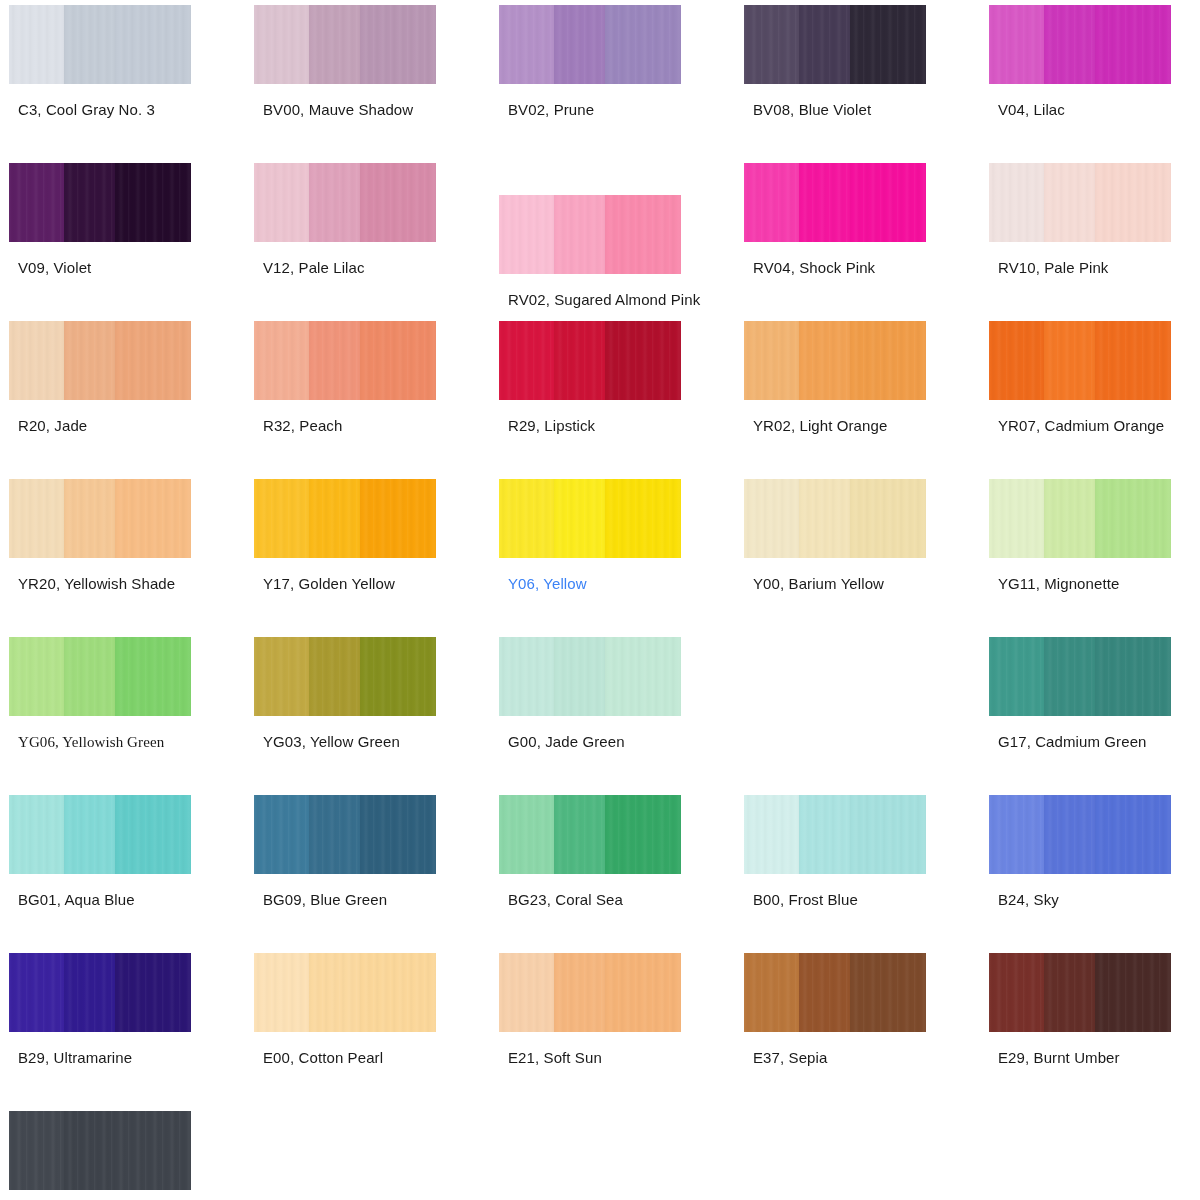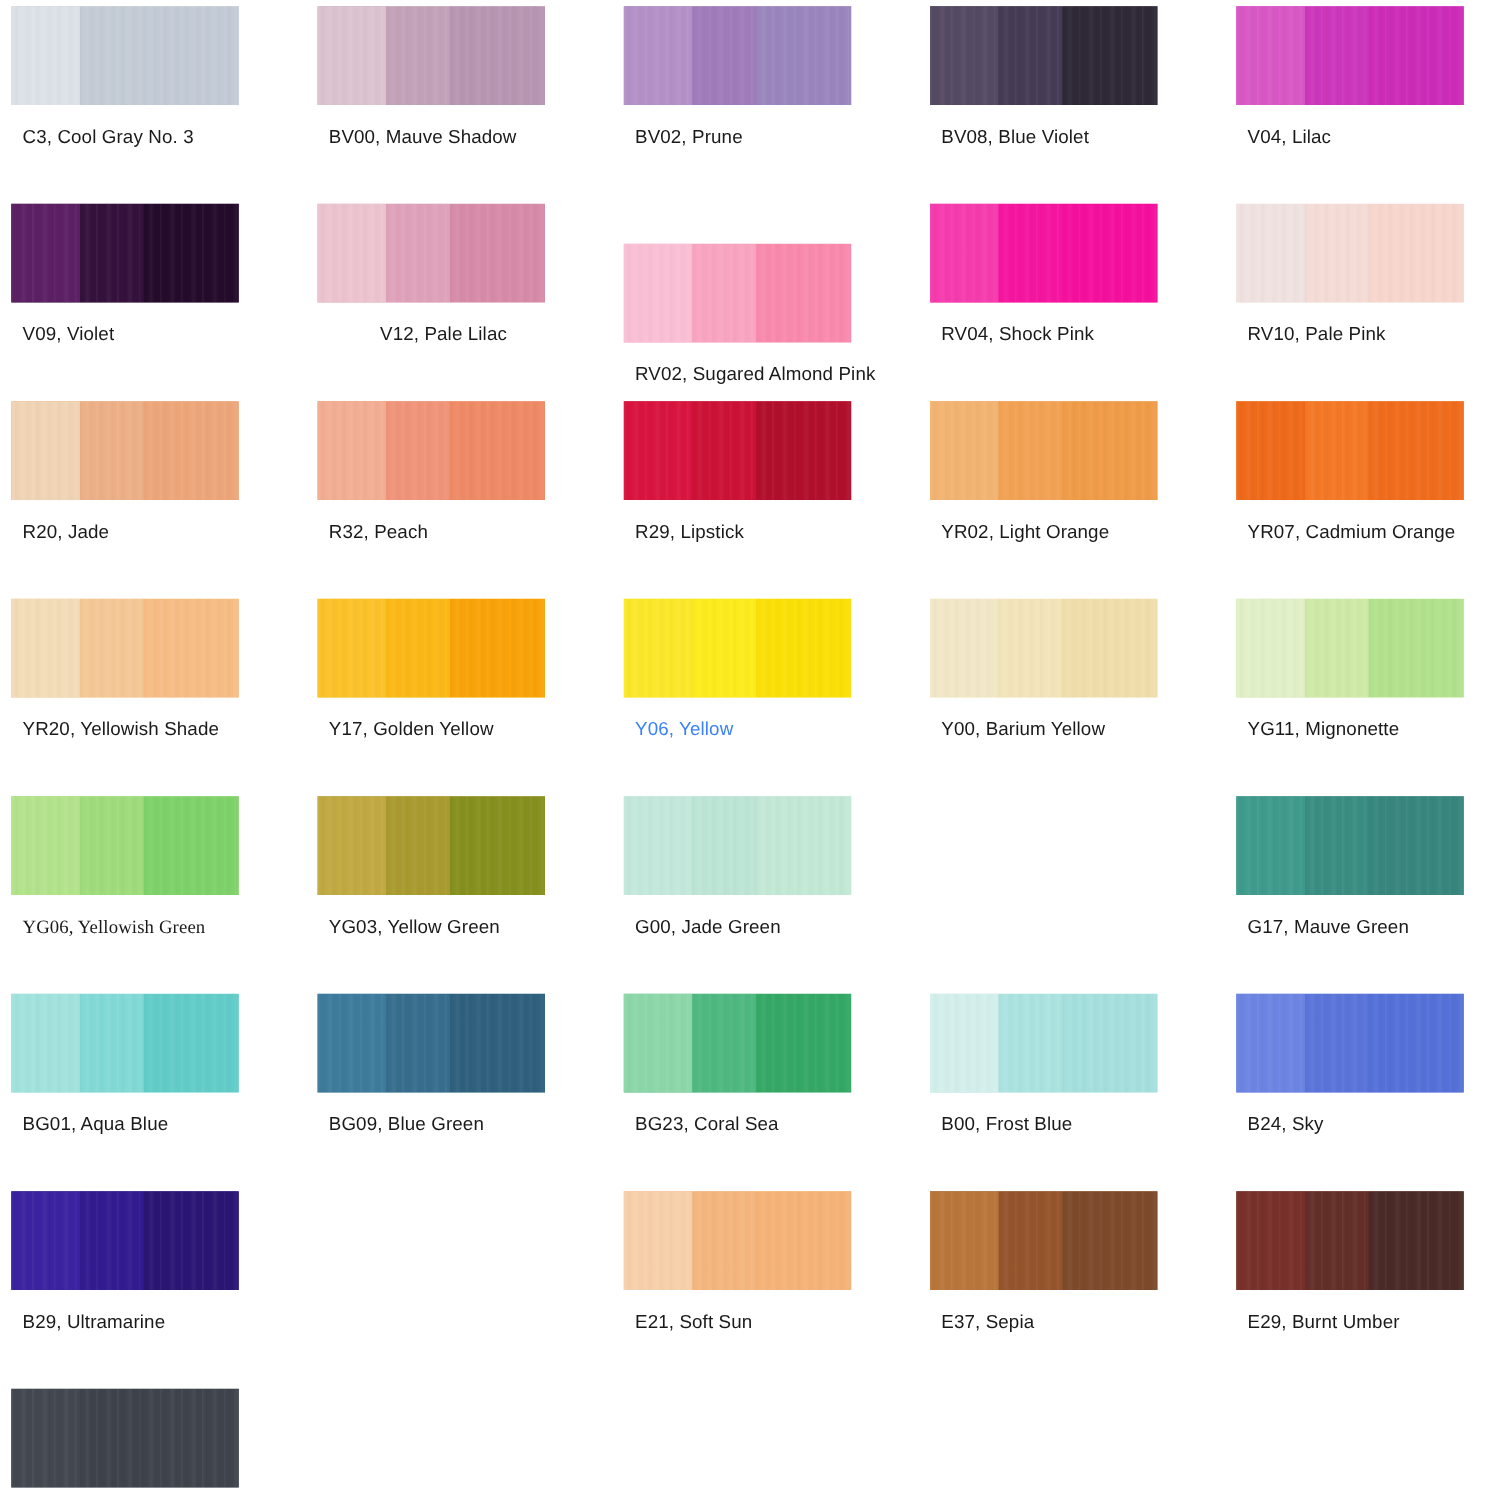--- a/index.html
+++ b/index.html
@@ -120,21 +120,21 @@
       </div>
       <div class="swatch-label" style="color: rgb(26, 26, 26);">V09, Violet</div>
     </div>
     <div class="swatch-cell" style="left: 254px; top: 163px;">
       <div class="swatch-chip" title="V12, Pale Lilac" style="width: 182px; height: 79px; background: rgb(224, 160, 184);">
         <div class="swatch-band" style="left: 0%; width: 30%; background: rgb(236, 196, 208);"></div>
         <div class="swatch-band" style="left: 30%; width: 28%; background: rgb(223, 162, 187);"></div>
         <div class="swatch-band" style="left: 58%; width: 42%; background: rgb(215, 139, 169);"></div>
         <div class="swatch-grain"></div>
       </div>
-      <div class="swatch-label" style="color: rgb(26, 26, 26); margin-left: 41px;">V12, Pale Lilac</div>
+      <div class="swatch-label" style="color: rgb(26, 26, 26);">V12, Pale Lilac</div>
     </div>
     <div class="swatch-cell" style="left: 499px; top: 163px; margin-top: 32px;">
       <div class="swatch-chip" title="RV02, Sugared Almond Pink" style="width: 182px; height: 79px; background: rgb(249, 163, 191);">
         <div class="swatch-band" style="left: 0%; width: 30%; background: rgb(250, 191, 212);"></div>
         <div class="swatch-band" style="left: 30%; width: 28%; background: rgb(249, 165, 194);"></div>
         <div class="swatch-band" style="left: 58%; width: 42%; background: rgb(249, 138, 173);"></div>
         <div class="swatch-grain"></div>
       </div>
       <div class="swatch-label" style="color: rgb(26, 26, 26);">RV02, Sugared Almond Pink</div>
     </div>
@@ -273,21 +273,21 @@
       </div>
       <div class="swatch-label" style="color: rgb(26, 26, 26);">G00, Jade Green</div>
     </div>
     <div class="swatch-cell" style="left: 989px; top: 637px;">
       <div class="swatch-chip" title="G17, Forest Green" style="width: 182px; height: 79px; background: rgb(59, 142, 131);">
         <div class="swatch-band" style="left: 0%; width: 30%; background: rgb(63, 155, 141);"></div>
         <div class="swatch-band" style="left: 30%; width: 28%; background: rgb(58, 141, 130);"></div>
         <div class="swatch-band" style="left: 58%; width: 42%; background: rgb(55, 134, 125);"></div>
         <div class="swatch-grain"></div>
       </div>
-      <div class="swatch-label" style="color: rgb(26, 26, 26);">G17, Mauve Green</div>
+      <div class="swatch-label" style="color: rgb(26, 26, 26);">G17, Cadmium Green</div>
     </div>
     <div class="swatch-cell" style="left: 9px; top: 795px;">
       <div class="swatch-chip" title="BG01, Aqua Blue" style="width: 182px; height: 79px; background: rgb(130, 220, 217);">
         <div class="swatch-band" style="left: 0%; width: 30%; background: rgb(162, 227, 221);"></div>
         <div class="swatch-band" style="left: 30%; width: 28%; background: rgb(130, 217, 214);"></div>
         <div class="swatch-band" style="left: 58%; width: 42%; background: rgb(98, 204, 201);"></div>
         <div class="swatch-grain"></div>
       </div>
       <div class="swatch-label" style="color: rgb(26, 26, 26);">BG01, Aqua Blue</div>
     </div>
@@ -329,20 +329,29 @@
     </div>
     <div class="swatch-cell" style="left: 9px; top: 953px;">
       <div class="swatch-chip" title="B29, Ultramarine" style="width: 182px; height: 79px; background: rgb(46, 26, 140);">
         <div class="swatch-band" style="left: 0%; width: 30%; background: rgb(59, 34, 160);"></div>
         <div class="swatch-band" style="left: 30%; width: 28%; background: rgb(49, 27, 144);"></div>
         <div class="swatch-band" style="left: 58%; width: 42%; background: rgb(43, 21, 116);"></div>
         <div class="swatch-grain"></div>
       </div>
       <div class="swatch-label" style="color: rgb(26, 26, 26);">B29, Ultramarine</div>
     </div>
+    <div class="swatch-cell" style="left: 254px; top: 953px;">
+      <div class="swatch-chip" title="E00, Cotton Pearl" style="width: 182px; height: 79px; background: rgb(251, 219, 165);">
+        <div class="swatch-band" style="left: 0%; width: 30%; background: rgb(252, 225, 182);"></div>
+        <div class="swatch-band" style="left: 30%; width: 28%; background: rgb(251, 217, 160);"></div>
+        <div class="swatch-band" style="left: 58%; width: 42%; background: rgb(251, 215, 154);"></div>
+        <div class="swatch-grain"></div>
+      </div>
+      <div class="swatch-label" style="color: rgb(26, 26, 26);">E00, Cotton Pearl</div>
+    </div>
     <div class="swatch-cell" style="left: 499px; top: 953px;">
       <div class="swatch-chip" title="E21, Soft Sun" style="width: 182px; height: 79px; background: rgb(245, 184, 129);">
         <div class="swatch-band" style="left: 0%; width: 30%; background: rgb(247, 208, 171);"></div>
         <div class="swatch-band" style="left: 30%; width: 28%; background: rgb(245, 182, 126);"></div>
         <div class="swatch-band" style="left: 58%; width: 42%; background: rgb(245, 179, 119);"></div>
         <div class="swatch-grain"></div>
       </div>
       <div class="swatch-label" style="color: rgb(26, 26, 26);">E21, Soft Sun</div>
     </div>
     <div class="swatch-cell" style="left: 744px; top: 953px;">

